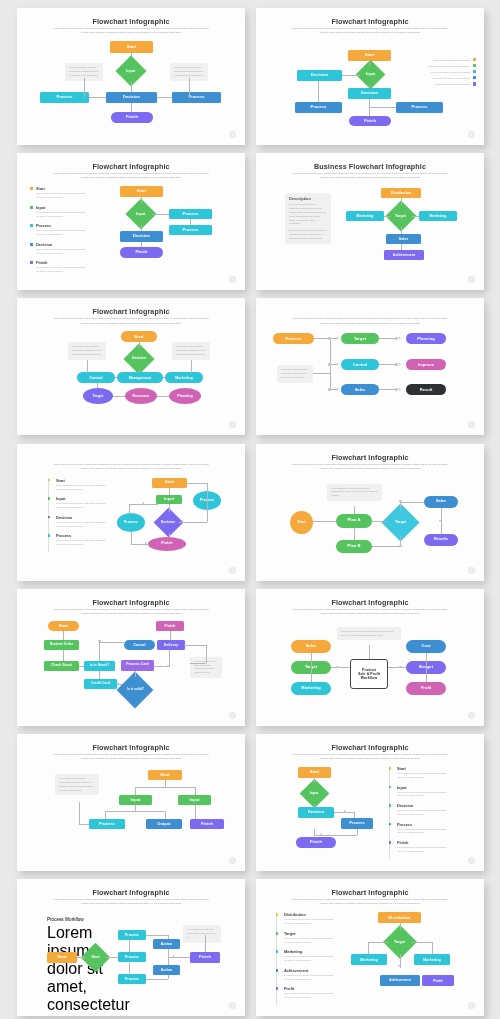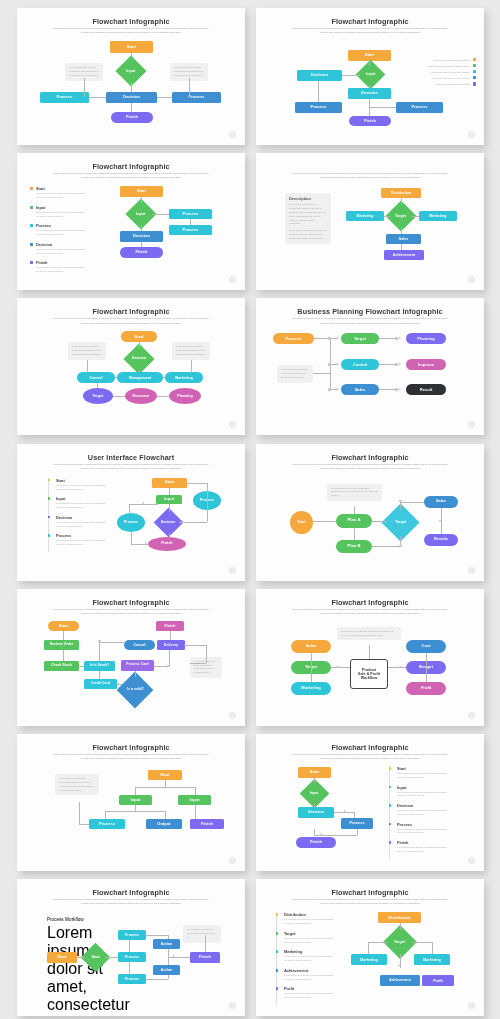--- a/index.html
+++ b/index.html
@@ -243,20 +243,21 @@
         </div>
         <div class="conn v" style="left: 124px; top: 72px; width: 1px; height: 6px;"></div>
         <div class="node pill" style="left: 103px; top: 94px; width: 43px; height: 11px; background: rgb(124, 106, 240); font-size: 4px;">
           <span>Finish</span>
         </div>
         <div class="conn v" style="left: 124px; top: 89px; width: 1px; height: 5px;"></div>
       </div>
       <div class="watermark"></div>
     </div>
     <div class="card" style="left: 256px; top: 153.2px;">
+      <div class="card-title">Business Flowchart Infographic</div>
       <div class="card-sub">Lorem ipsum dolor sit amet, consectetur adipiscing elit sed do eiusmod tempor incididunt ut labore et dolore magna aliqua. Ut enim ad minim veniam, quis nostrud exercitation ullamco laboris nisi ut aliquip ex ea commodo consequat.</div>
       <div class="stage">
         <div class="note" style="left: 29px; top: 40px; width: 46px;">
           <div class="nt">Description</div>
           <div class="nb">Lorem ipsum dolor sit amet, consectetur adipiscing elit, sed do eiusmod tempor incididunt ut labore et dolore magna aliqua. Ut enim ad minim veniam quis nostrud exercitation.</div>
           <div class="nb" style="margin-top: 3px;">Duis aute irure dolor in reprehenderit in voluptate velit esse cillum dolore eu fugiat nulla pariatur excepteur sint.</div>
         </div>
         <div class="node rect" style="left: 125px; top: 35px; width: 40px; height: 10px; background: rgb(245, 169, 60); font-size: 3.5px;">
           <span>Distribution</span>
         </div>
@@ -323,21 +324,20 @@
         </div>
         <div class="note" style="left: 155px; top: 44px; width: 38px;">
           <div class="nb">Lorem ipsum dolor sit amet consectetur adipiscing elit sed do eiusmod tempor incididunt.</div>
         </div>
         <div class="conn v" style="left: 70px; top: 62px; width: 1px; height: 13px;"></div>
         <div class="conn v" style="left: 174px; top: 62px; width: 1px; height: 13px;"></div>
       </div>
       <div class="watermark"></div>
     </div>
     <div class="card" style="left: 256px; top: 298.4px;">
-      <div class="card-title">Business Planning Flowchart Infographic</div>
       <div class="card-sub">Lorem ipsum dolor sit amet, consectetur adipiscing elit sed do eiusmod tempor incididunt ut labore et dolore magna aliqua. Ut enim ad minim veniam, quis nostrud exercitation ullamco laboris nisi ut aliquip ex ea commodo consequat.</div>
       <div class="stage">
         <div class="node pill" style="left: 17px; top: 35px; width: 41px; height: 11px; background: rgb(245, 169, 60); font-size: 4px;">
           <span>Process</span>
         </div>
         <div class="node pill" style="left: 85px; top: 35px; width: 38px; height: 11px; background: rgb(86, 196, 94); font-size: 4px;">
           <span>Target</span>
         </div>
         <div class="node pill" style="left: 150px; top: 35px; width: 40px; height: 11px; background: rgb(124, 106, 240); font-size: 4px;">
           <span>Planning</span>
@@ -375,21 +375,20 @@
         <div class="joint" style="left: 139px; top: 90px;"></div>
         <div class="arrow r" style="left: 143px; top: 89.3px;"></div>
         <div class="note" style="left: 21px; top: 67px; width: 36px;">
           <div class="nb">Lorem ipsum dolor sit amet consectetur adipiscing elit sed do eiusmod tempor.</div>
         </div>
         <div class="conn h" style="left: 57px; top: 75px; width: 17px; height: 1px;"></div>
       </div>
       <div class="watermark"></div>
     </div>
     <div class="card" style="left: 17px; top: 443.6px;">
-      <div class="card-title">User Interface Flowchart</div>
       <div class="card-sub">Lorem ipsum dolor sit amet, consectetur adipiscing elit sed do eiusmod tempor incididunt ut labore et dolore magna aliqua. Ut enim ad minim veniam, quis nostrud exercitation ullamco laboris nisi ut aliquip ex ea commodo consequat.</div>
       <div class="stage">
         <div class="legend rule" style="left: 31px; top: 34px; width: 58px;">
           <div class="litem">
             <span class="dot" style="background: rgb(245, 195, 60);"></span>
             <div class="lt">Start</div>
             <div class="lb">Lorem ipsum dolor sit amet, consectetur adipiscing elit, sed do eiusmod tempor.</div>
           </div>
           <div class="litem">
             <span class="dot" style="background: rgb(86, 196, 94);"></span>

